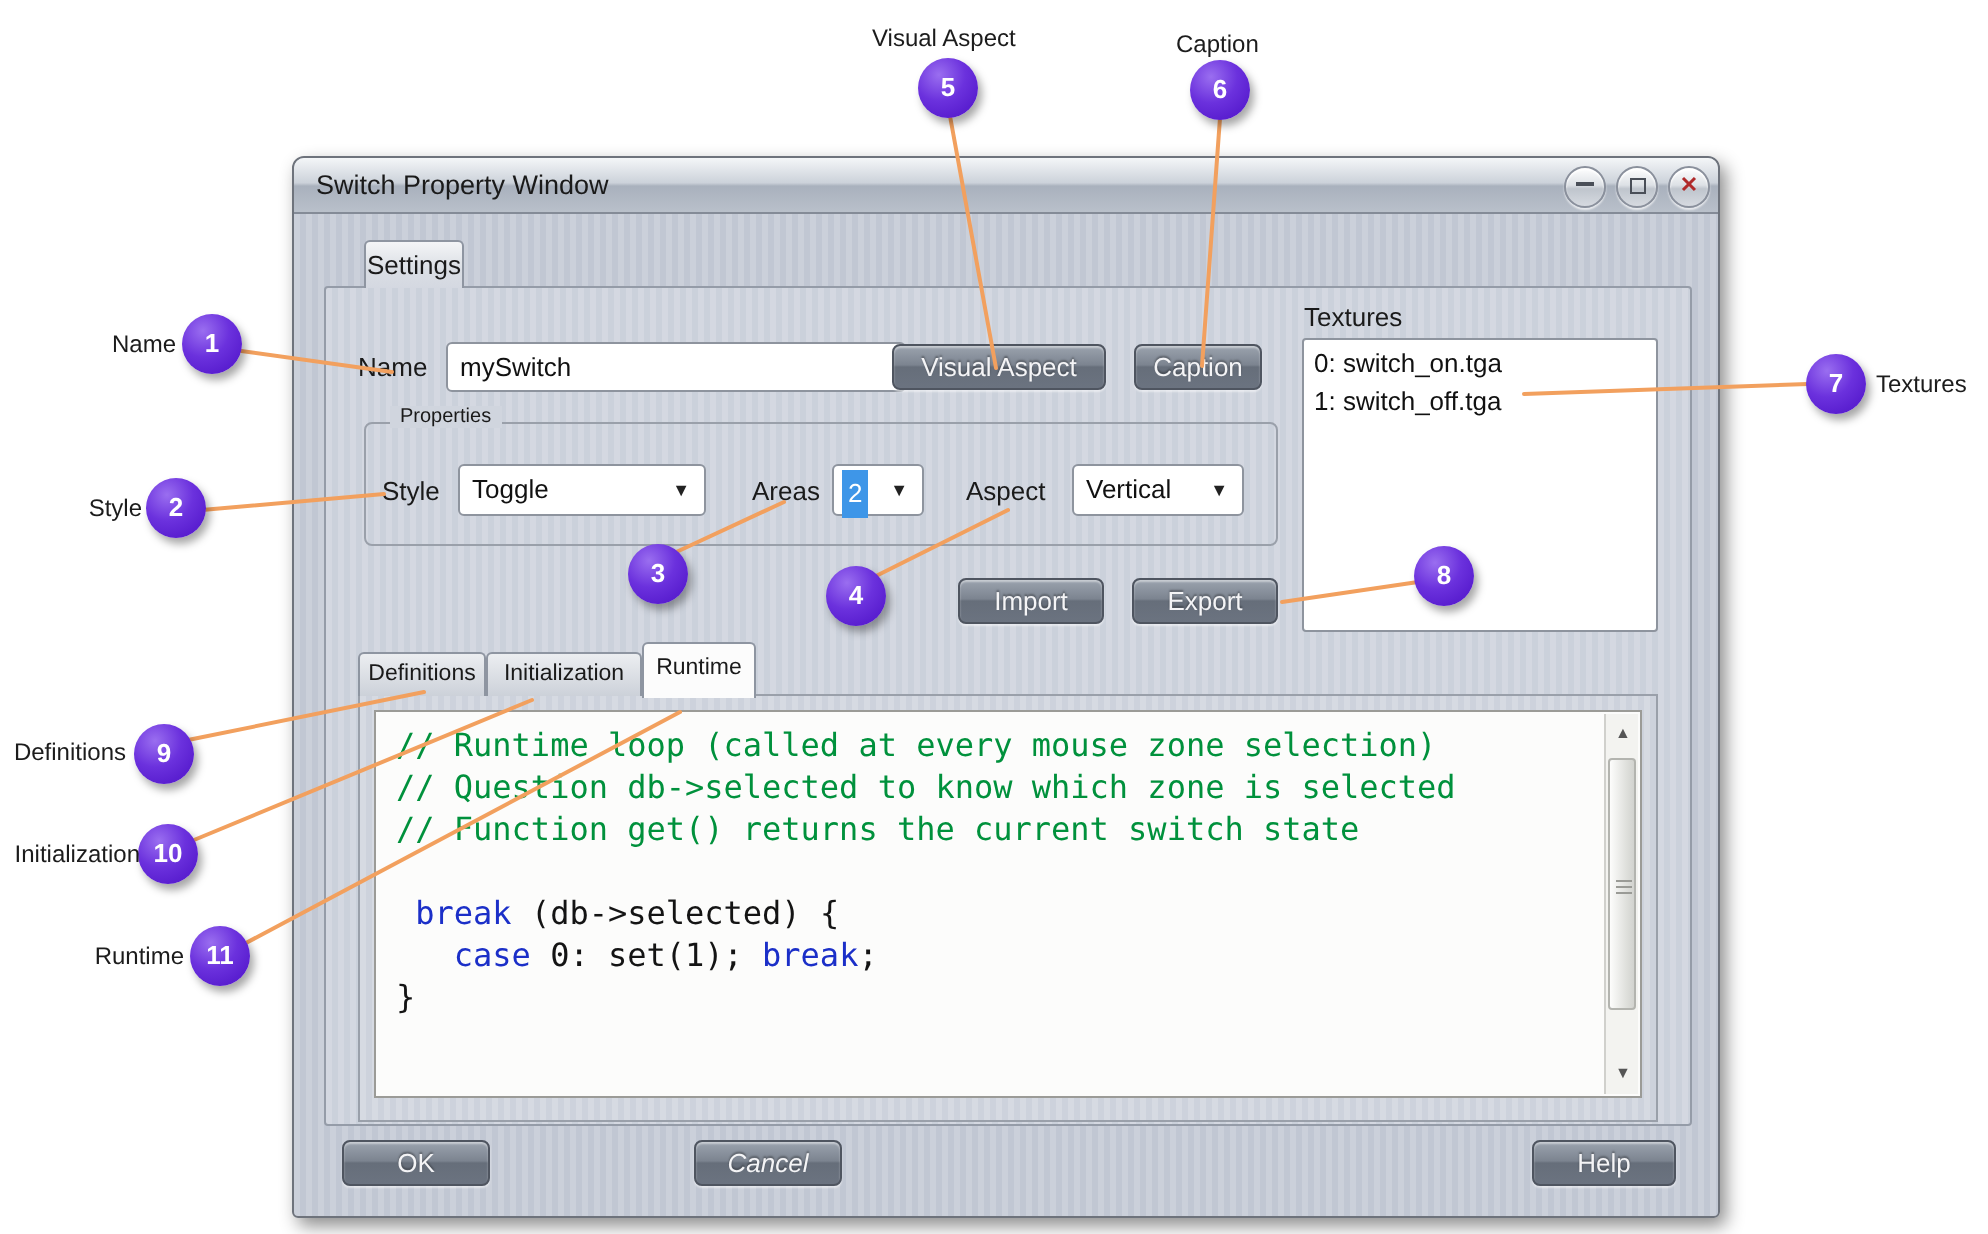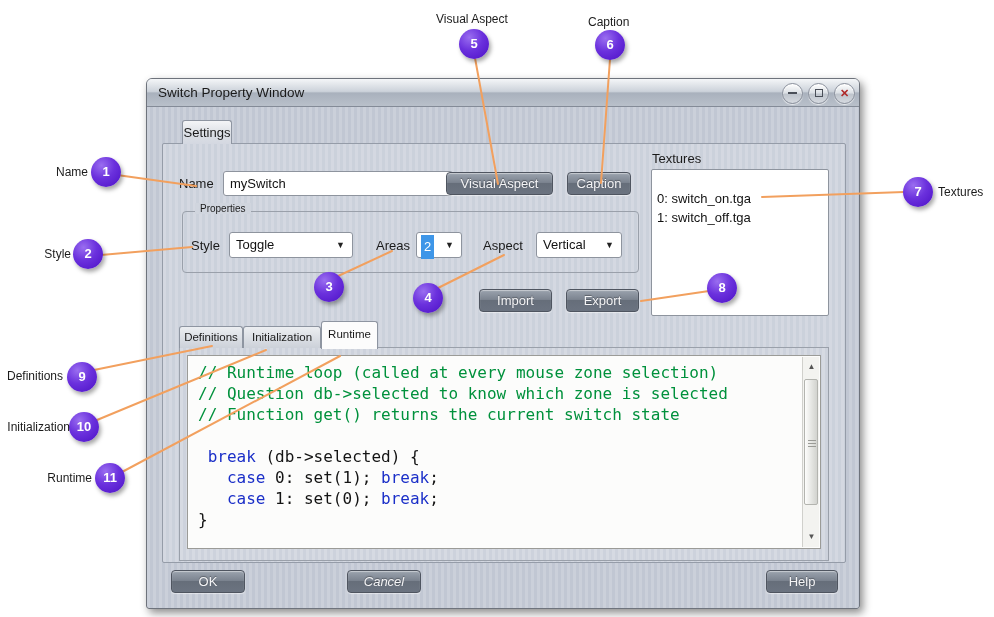--- a/index.html
+++ b/index.html
@@ -47,21 +47,21 @@
   .label { position:absolute; font-size:13px; color:#1a1a1a; white-space:nowrap; }
 
   
   .textfield { position:absolute; border:1px solid #8e949e; border-radius:3px; background:#fff;
       font-size:13px; color:#111; padding:0 6px; font-family:"Liberation Sans", sans-serif; }
   .btn { position:absolute; border:1px solid #4f5560; border-radius:4px; color:#f4f4f6;
       font-size:13px; text-align:center; text-shadow:0 -1px 1px rgba(0,0,0,.35);
       background:linear-gradient(#9ba3ae 0%, #7c8490 45%, #666e7a 50%, #6b7380 100%);
       box-shadow:inset 0 1px 1px rgba(255,255,255,.45), 0 1px 1px rgba(255,255,255,.5); }
   .listbox { position:absolute; background:#fff; border:1px solid #8e949e; border-radius:2px;
-      font-size:13px; color:#111; padding:19px 0; }
+      font-size:13px; color:#111; padding:2px 0; }
   .listbox .item { padding:1px 5px; line-height:17px; white-space:nowrap; }
   .groupbox { position:absolute; border:1px solid #9aa0aa; border-radius:4px; }
   .groupbox .legend { position:absolute; left:12px; top:-9px; font-size:10px; color:#1a1a1a;
       background:#d0d5de; padding:0 5px; }
   .combo { position:absolute; background:#fff; border:1px solid #8e949e; border-radius:3px;
       font-size:13px; color:#111; }
   .combo .val { position:absolute; left:6px; top:0; line-height:24px; }
   .combo .val.selected { background:#3e96e8; color:#fff; padding:2px 3px; line-height:20px; top:2px; left:4px; }
   .combo .arrow { position:absolute; right:7px; top:0; line-height:24px; font-size:9px; color:#222; }
 
@@ -154,21 +154,20 @@
 
   <div class="code-panel">
     <div class="code-box">
       <div class="code-content">
           <div class="code-line"><span class="seg-com">// Runtime loop (called at every mouse zone selection)</span></div>
           <div class="code-line"><span class="seg-com">// Question db-&gt;selected to know which zone is selected</span></div>
           <div class="code-line"><span class="seg-com">// Function get() returns the current switch state</span></div>
           <div class="code-line"></div>
           <div class="code-line"><span class="seg-pl"> </span><span class="seg-kw">break</span><span class="seg-pl"> (db-&gt;selected) {</span></div>
           <div class="code-line"><span class="seg-pl">   </span><span class="seg-kw">case</span><span class="seg-pl"> 0: set(1); </span><span class="seg-kw">break</span><span class="seg-pl">;</span></div>
-          <div class="code-line"><span class="seg-pl">   </span><span class="seg-kw">case</span><span class="seg-pl"> 1: set(0); </span><span class="seg-kw">break</span><span class="seg-pl">;</span></div>
           <div class="code-line"><span class="seg-pl">}</span></div>
         </div>
       <div class="scrollbar">
         <div class="sb-arrow sb-up">▲</div>
         <div class="sb-thumb">
           <div class="sb-grip">
               <div></div>
               <div></div>
               <div></div>
             </div>

